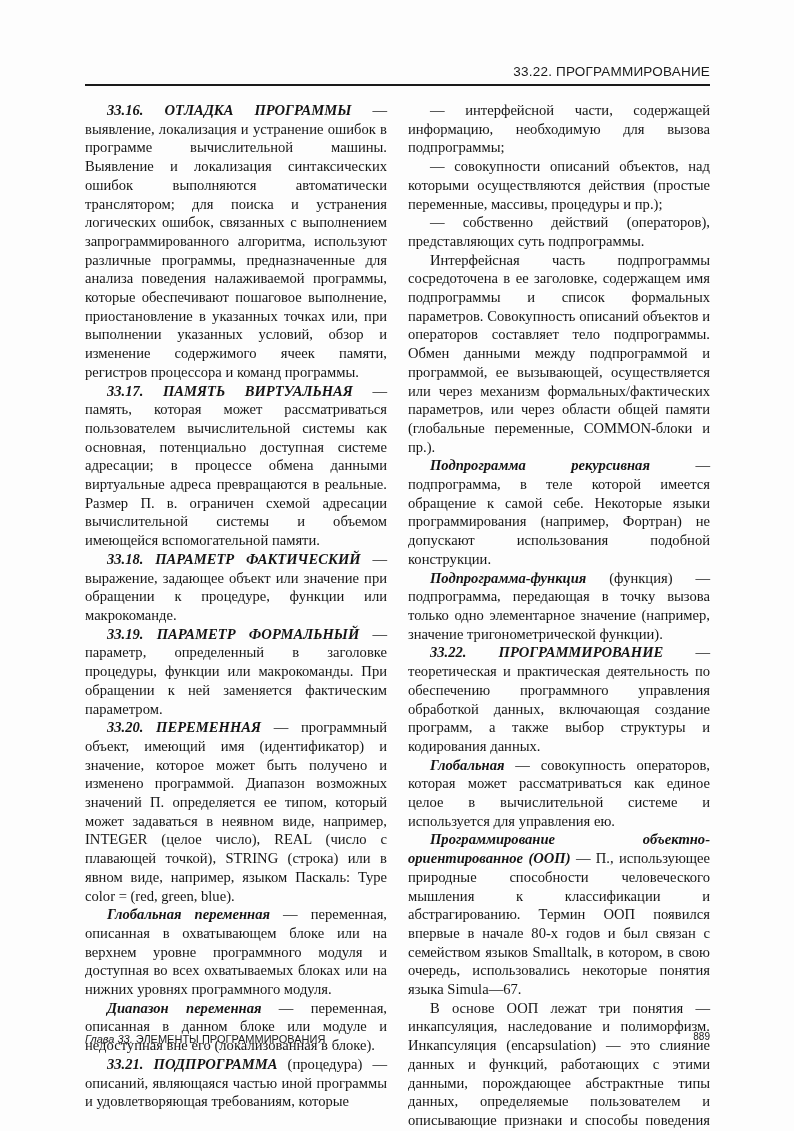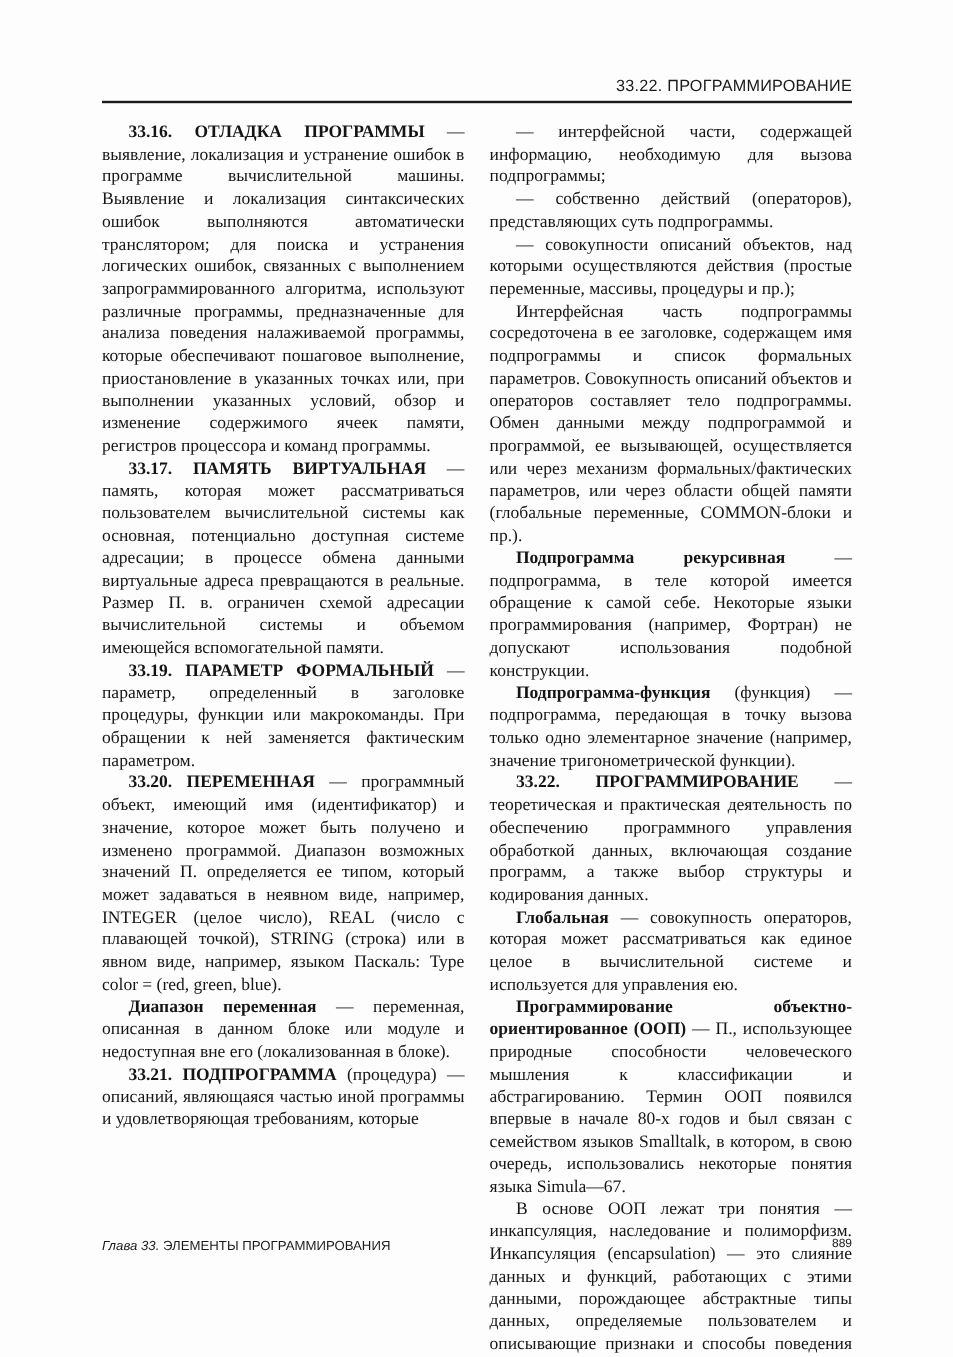--- a/index.html
+++ b/index.html
@@ -12,48 +12,50 @@
   }
   .col {
     position: absolute; top: 101px; width: 302px;
     font-family: "Liberation Serif", serif; font-size: 14.6px;
     line-height: 18.7px; text-align: justify; hyphens: manual;
   }
   .col.left { left: 85px; }
   .col.right { left: 408px; }
   .col p { margin: 0; text-indent: 22px; }
   .col p.cont { text-indent: 0; }
-  .b { font-weight: bold; }
+  .b { font-weight: bold; font-style: italic; }
   .i { }
   .foot {
     position: absolute; left: 85px; right: 84px; top: 1031px;
     font-family: "Liberation Sans", sans-serif; color: #1a1a1a;
   }
   .foot .chapter { position: absolute; left: 0; top: 2px; font-size: 11px; }
   .foot .chapter .i { font-style: italic; }
   .foot .pagenum { position: absolute; right: 0; top: 0; font-size: 10px; }
 </style>
 </head>
 <body>
 
 <div class="running-head">33.22. ПРОГРАММИРОВАНИЕ</div>
 
 <div class="col left">
   <p><span class="b">33.16. ОТЛАДКА ПРОГРАММЫ</span><span> — выявление, локализация и устранение ошибок в программе вычислительной машины. Выявление и локализация синтаксических ошибок выполняются автоматически транслятором; для поиска и устранения логических ошибок, связанных с выполнением запрограммированного алгоритма, используют различные программы, предназначенные для анализа поведения налаживаемой программы, которые обеспечивают пошаговое выполнение, приостановление в указанных точках или, при выполнении указанных условий, обзор и изменение содержимого ячеек памяти, регистров процессора и команд программы.</span></p>
   <p><span class="b">33.17. ПАМЯТЬ ВИРТУАЛЬНАЯ</span><span> — память, которая может рассматриваться пользователем вычислительной системы как основная, потенциально доступная системе адресации; в процессе обмена данными виртуальные адреса превращаются в реальные. Размер П. в. ограничен схемой адресации вычислительной системы и объемом имеющейся вспомогательной памяти.</span></p>
+  <p><span class="b">33.18. ПАРАМЕТР ФАКТИЧЕСКИЙ</span><span> — выражение, задающее объект или значение при обращении к процедуре, функции или макрокоманде.</span></p>
   <p><span class="b">33.19. ПАРАМЕТР ФОРМАЛЬНЫЙ</span><span> — параметр, определенный в заголовке процедуры, функции или макрокоманды. При обращении к ней заменяется фактическим параметром.</span></p>
   <p><span class="b">33.20. ПЕРЕМЕННАЯ</span><span> — программный объект, имеющий имя (</span><span class="i">идентификатор</span><span>) и значение, которое может быть получено и изменено программой. Диапазон возможных значений П. определяется ее типом, который может задаваться в неявном виде, например, INTEGER (целое число), REAL (число с плавающей точкой), STRING (строка) или в явном виде, например, языком Паскаль: Type color = (red, green, blue).</span></p>
+  <p><span class="b">Глобальная переменная</span><span> — переменная, описанная в охватывающем блоке или на верхнем уровне программного модуля и доступная во всех охватываемых блоках или на нижних уровнях программного модуля.</span></p>
   <p><span class="b">Диапазон переменная</span><span> — переменная, описанная в данном блоке или модуле и недоступная вне его (локализованная в блоке).</span></p>
   <p><span class="b">33.21. ПОДПРОГРАММА</span><span> (процедура) — описаний, являющаяся частью иной программы и удовлетворяющая требованиям, которые</span></p>
 </div>
 
 <div class="col right">
   <p>— интерфейсной части, содержащей информацию, необходимую для вызова подпрограммы;</p>
+  <p>— совокупности описаний объектов, над которыми осуществляются действия (простые переменные, массивы, процедуры и пр.);</p>
   <p>— собственно действий (операторов), представляющих суть подпрограммы.</p>
-  <p>— совокупности описаний объектов, над которыми осуществляются действия (простые переменные, массивы, процедуры и пр.);</p>
   <p>Интерфейсная часть подпрограммы сосредоточена в ее заголовке, содержащем имя подпрограммы и список формальных параметров. Совокупность описаний объектов и операторов составляет тело подпрограммы. Обмен данными между подпрограммой и программой, ее вызывающей, осуществляется или через механизм формальных/фактических параметров, или через области общей памяти (глобальные переменные, COMMON-блоки и пр.).</p>
   <p><span class="b">Подпрограмма рекурсивная</span><span> — подпрограмма, в теле которой имеется обращение к самой себе. Некоторые языки программирования (например, Фортран) не допускают использования подобной конструкции.</span></p>
   <p><span class="b">Подпрограмма-функция</span><span> (функция) — подпрограмма, передающая в точку вызова только одно элементарное значение (например, значение тригонометрической функции).</span></p>
   <p><span class="b">33.22. ПРОГРАММИРОВАНИЕ</span><span> — теоретическая и практическая деятельность по обеспечению программного управления обработкой данных, включающая создание программ, а также выбор структуры и кодирования данных.</span></p>
   <p><span class="b">Глобальная</span><span> — совокупность операторов, которая может рассматриваться как единое целое в вычислительной системе и используется для управления ею.</span></p>
   <p><span class="b">Программирование объектно-ориентированное (ООП)</span><span> — П., использующее природные способности человеческого мышления к классификации и абстрагированию. Термин ООП появился впервые в начале 80-х годов и был связан с семейством языков Smalltalk, в котором, в свою очередь, использовались некоторые понятия языка Simula—67.</span></p>
   <p><span>В основе ООП лежат три понятия — инкапсуляция, наследование и полиморфизм. </span><span class="i">Инкапсуляция</span><span> (encapsulation) — это слияние данных и функций, работающих с этими данными, порождающее абстрактные типы данных, определяемые пользователем и описывающие признаки и способы поведения ряда очень по-</span></p>
 </div>
 
 <div class="foot">

